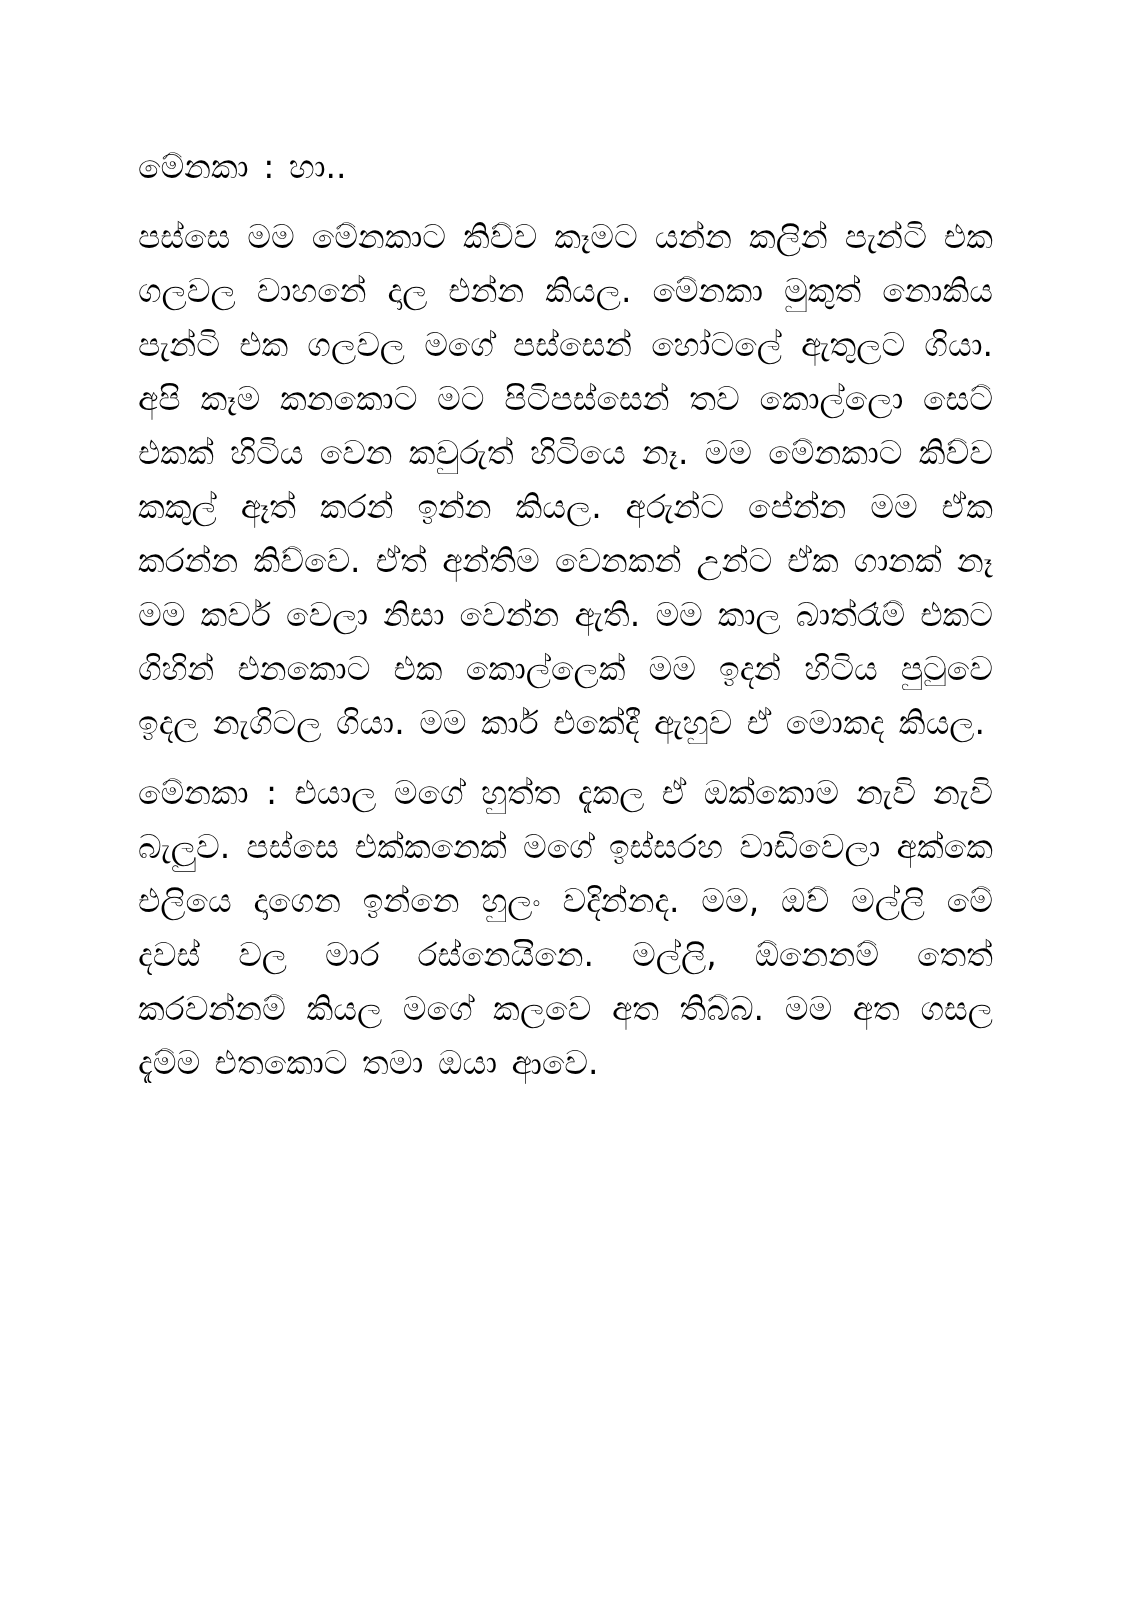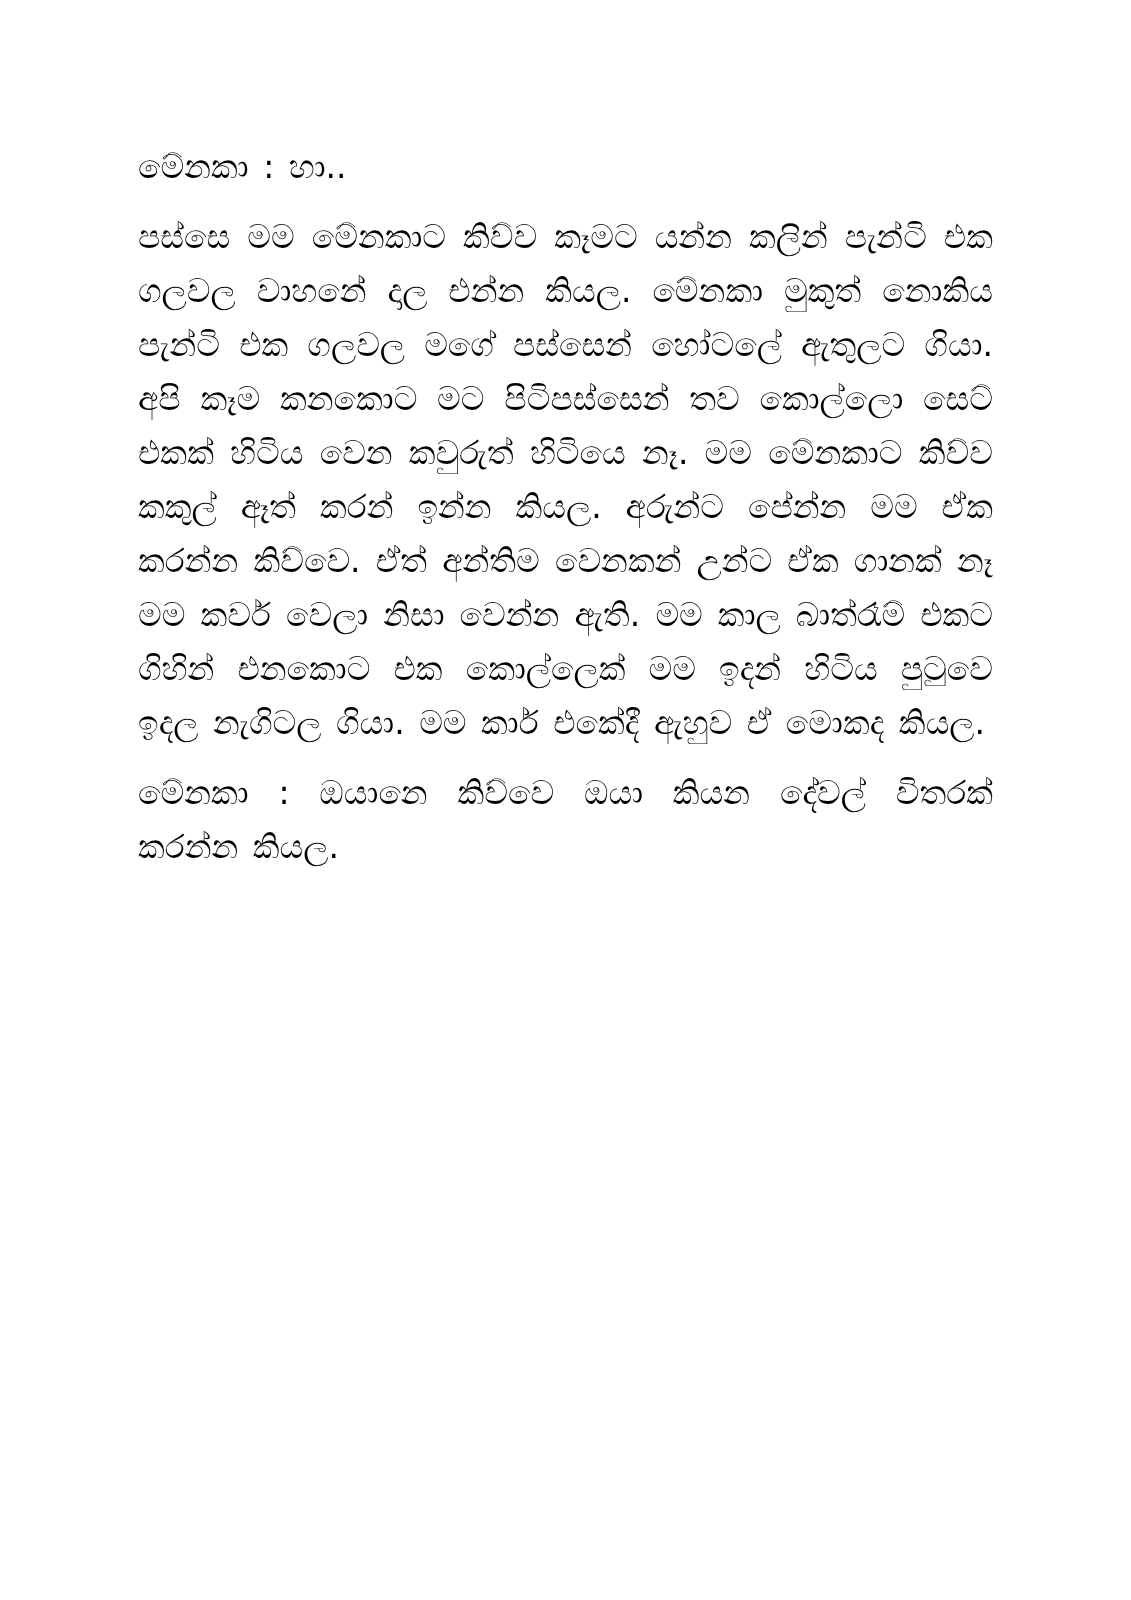--- a/index.html
+++ b/index.html
@@ -34,15 +34,15 @@
     text-align: left;
   }
 </style>
 </head>
 <body>
 
 <div class="page">
   <div class="doc-text">
     <p class="dialogue-short">මේනකා : හා..</p>
     <p>පස්සෙ මම මේනකාට කිව්ව කෑමට යන්න කලින් පැන්ටි එක ගලවල වාහනේ දාල එන්න කියල. මේනකා මුකුත් නොකිය පැන්ටි එක ගලවල මගේ පස්සෙන් හෝටලේ ඇතුලට ගියා. අපි කෑම කනකොට මට පිටිපස්සෙන් තව කොල්ලො සෙට් එකක් හිටිය වෙන කවුරුත් හිටියෙ නෑ. මම මේනකාට කිව්ව කකුල් ඈත් කරන් ඉන්න කියල. අරුන්ට පේන්න මම ඒක කරන්න කිව්වෙ. ඒත් අන්තිම වෙනකන් උන්ට ඒක ගානක් නෑ මම කවර් වෙලා නිසා වෙන්න ඇති. මම කාල බාත්රෑම් එකට ගිහින් එනකොට එක කොල්ලෙක් මම ඉදන් හිටිය පුටුවෙ ඉදල නැගිටල ගියා. මම කාර් එකේදී ඇහුව ඒ මොකද කියල.</p>
-    <p>මේනකා : ඔයානෙ කිව්වෙ ඔයා කියන දේවල් විතරක් කරන්න කියල.</p>
+    <p>මේනකා : එයාල මගේ හුත්ත දැකල ඒ ඔක්කොම නැවි නැවි බැලුව. පස්සෙ එක්කනෙක් මගේ ඉස්සරහ වාඩිවෙලා අක්කෙ එලියෙ දාගෙන ඉන්නෙ හුලං වදින්නද. මම, ඔව් මල්ලි මේ දවස් වල මාර රස්නෙයිනෙ. මල්ලි, ඕනෙනම් තෙත් කරවන්නම් කියල මගේ කලවෙ අත තිබ්බ. මම අත ගසල දැම්ම එතකොට තමා ඔයා ආවෙ.</p>
   </div>
 </div>
 
 </body></html>

